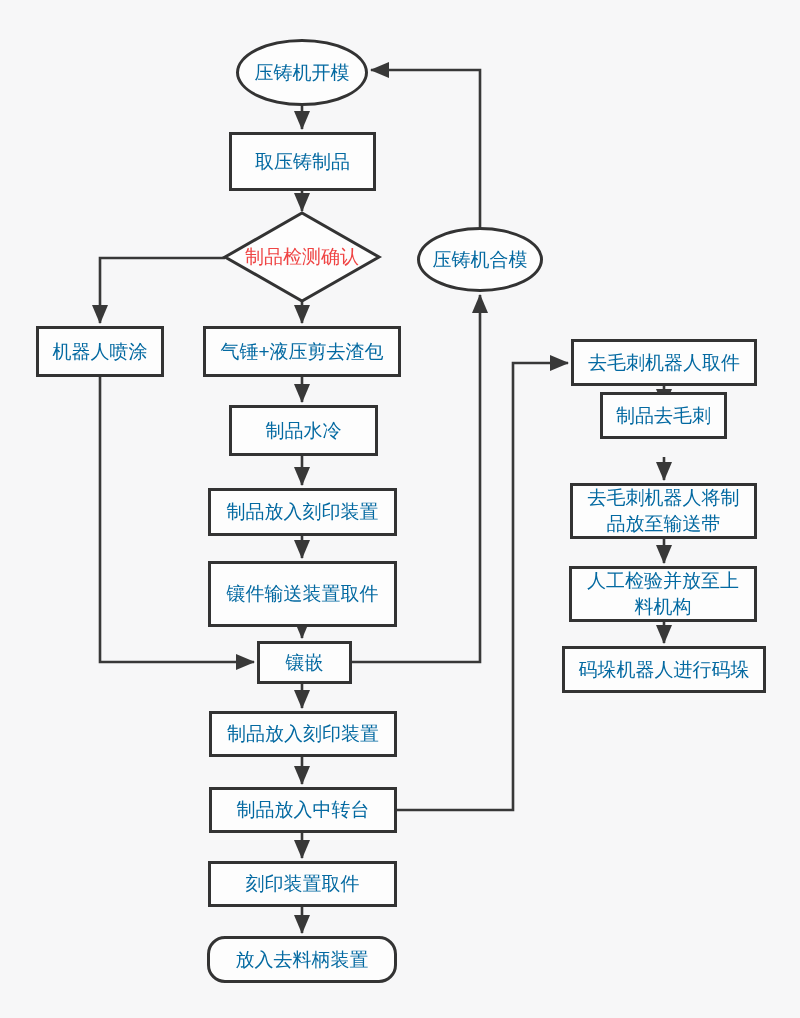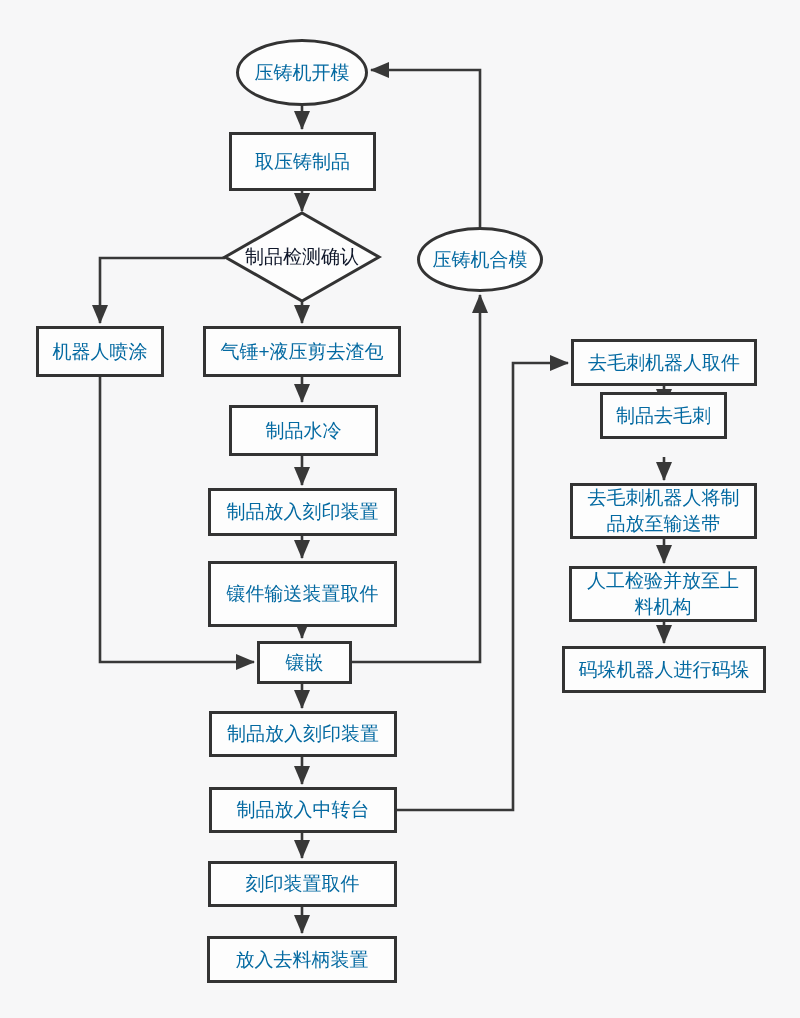--- a/index.html
+++ b/index.html
@@ -39,21 +39,21 @@
     text-align: center;
     white-space: pre-line;
   }
   .ellipse { border-radius: 50%; }
   .diamond-label {
     position: absolute;
     box-sizing: border-box;
     display: flex;
     align-items: center;
     justify-content: center;
-    color: #0f172a;
+    color: #ef4444;
     font-size: 19px;
     text-align: center;
   }
   .diamond-shape { fill: #fdfdfd; stroke: #333333; stroke-width: 3; }
 </style>
 </head>
 <body>
 
 <div class="canvas">
 
@@ -105,21 +105,21 @@
   <div class="node" style="left:208px; top:561px; width:189px; height:66px;">镶件输送装置取件</div>
 
   <div class="node" style="left:257px; top:641px; width:95px; height:43px;">镶嵌</div>
 
   <div class="node" style="left:209px; top:711px; width:188px; height:46px;">制品放入刻印装置</div>
 
   <div class="node" style="left:209px; top:787px; width:188px; height:46px;">制品放入中转台</div>
 
   <div class="node" style="left:208px; top:861px; width:189px; height:46px;">刻印装置取件</div>
 
-  <div class="node" style="left:207px; top:936px; width:190px; height:47px;">放入去料柄装置</div>
+  <div class="node" style="left:207px; top:936px; width:190px; height:47px;border-radius:18px;">放入去料柄装置</div>
 
   <div class="node ellipse" style="left:417px; top:227px; width:126px; height:65px;">压铸机合模</div>
 
   <div class="node" style="left:571px; top:339px; width:186px; height:47px;">去毛刺机器人取件</div>
 
   <div class="node" style="left:600px; top:392px; width:127px; height:47px;">制品去毛刺</div>
 
   <div class="node" style="left:570px; top:483px; width:187px; height:56px;">去毛刺机器人将制
 品放至输送带</div>
 

